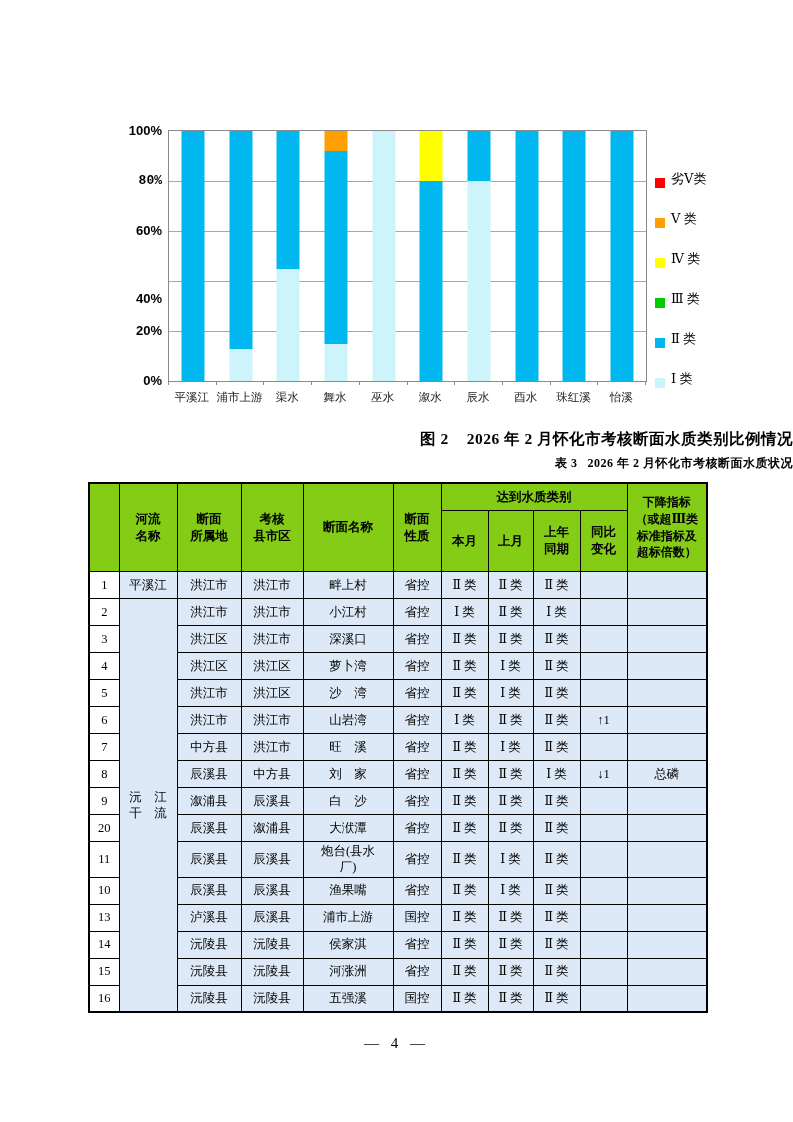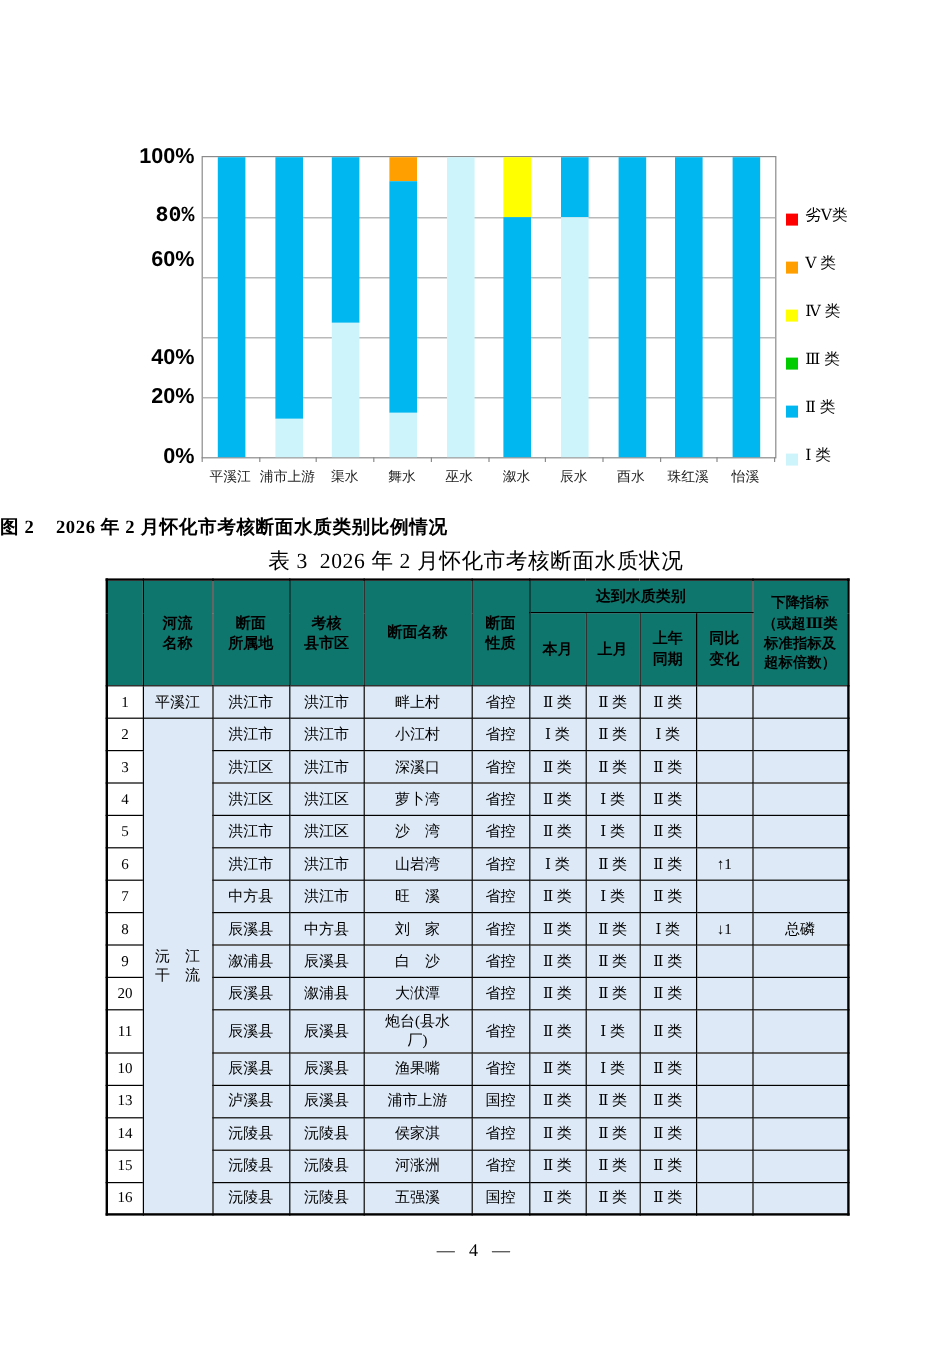--- a/index.html
+++ b/index.html
@@ -13,64 +13,64 @@
   .plot{position:absolute;left:40px;top:12px;width:477px;height:250px;
         border:1px solid #8a8a8a;background:#fff;}
   .gridline{position:absolute;left:0;right:0;height:1px;background:#a8a8a8;}
   .bars{position:absolute;left:0;top:0;width:100%;height:100%;display:flex;}
   .slot{flex:1;position:relative;}
   .stack{position:absolute;bottom:0;left:50%;transform:translateX(-50%);
          width:23px;height:100%;display:flex;flex-direction:column-reverse;}
   .seg{width:100%;}
   .ylabels{position:absolute;left:0;top:12px;width:36px;height:250px;}
   .yl{position:absolute;right:2px;transform:translateY(-50%);
-      font-size:18px;font-weight:bold;font-family:"Liberation Sans",sans-serif;}
+      font-size:13px;font-weight:bold;font-family:"Liberation Sans",sans-serif;}
   .xticks{position:absolute;left:40px;top:263px;width:477px;height:4px;
           display:flex;border-left:1px solid #8a8a8a;}
   .xticks div{flex:1;border-right:1px solid #8a8a8a;}
   .xlabels{position:absolute;left:40px;top:272px;width:477px;display:flex;}
   .xl{flex:1;text-align:center;font-size:11.5px;color:#222;}
   .legend{position:absolute;left:527px;top:30px;width:80px;}
   .legend-item{display:flex;align-items:flex-end;height:40px;}
   .swatch{width:10px;height:10px;margin-right:6px;flex:0 0 10px;}
   .legend-label{font-size:13px;}
   
-  .fig-caption{position:absolute;top:429px;left:0;width:100%;text-align:left;
+  .fig-caption{position:absolute;top:429px;left:0;width:100%;text-align:right;
                font-size:15.5px;font-weight:bold;letter-spacing:0.5px;}
-  .tbl-caption{position:absolute;top:455px;left:0;width:100%;text-align:center;
-               font-size:18px;font-weight:normal;letter-spacing:0.5px;}
+  .tbl-caption{position:absolute;top:455px;left:0;width:100%;text-align:right;
+               font-size:12px;font-weight:bold;letter-spacing:0.5px;}
   .cap-prefix{margin-right:18px;}
   .tbl-caption .cap-prefix{margin-right:10px;}
   
   table.tbl{position:absolute;left:88px;top:482px;width:618px;
             border-collapse:collapse;table-layout:fixed;
             font-size:12.5px;border:2px solid #000;}
   .tbl th,.tbl td{border:1px solid #000;white-space:pre-line;
                   vertical-align:middle;text-align:center;
                   padding:1px 2px;line-height:1.3;overflow:hidden;}
-  .tbl th{background:#0f766e;font-weight:bold;line-height:1.35;}
+  .tbl th{background:#84cc16;font-weight:bold;line-height:1.35;}
   .tbl td{background:#dde9f6;}
   .tbl td.num{background:#ffffff;}
   .hdr-row1 th{height:24px;}
   .hdr-row2 th{height:58px;}
   .tbl tbody tr{height:27px;}
   th.indicator-h{font-size:12px;line-height:1.4;}
   
   .footer{position:absolute;top:1035px;left:0;width:100%;text-align:center;
           font-size:15px;letter-spacing:4px;}
 </style>
 </head>
 <body>
 
 <div class="chart">
   <div class="ylabels" id="ylabels">
       <span class="yl" style="top: 250px;">0%</span>
       <span class="yl" style="top: 200px;">20%</span>
       <span class="yl" style="top: 168px;">40%</span>
-      <span class="yl" style="top: 86px;">60%</span>
+      <span class="yl" style="top: 100px;">60%</span>
       <span class="yl" style="top: 50px; font-family: Liberation Mono, monospace;">80%</span>
       <span class="yl" style="top: 0px;">100%</span>
     </div>
   <div class="plot" id="plot">
     <div id="gridlines">
         <div class="gridline" style="top: 200px;"></div>
         <div class="gridline" style="top: 150px;"></div>
         <div class="gridline" style="top: 100px;"></div>
         <div class="gridline" style="top: 50px;"></div>
       </div>

